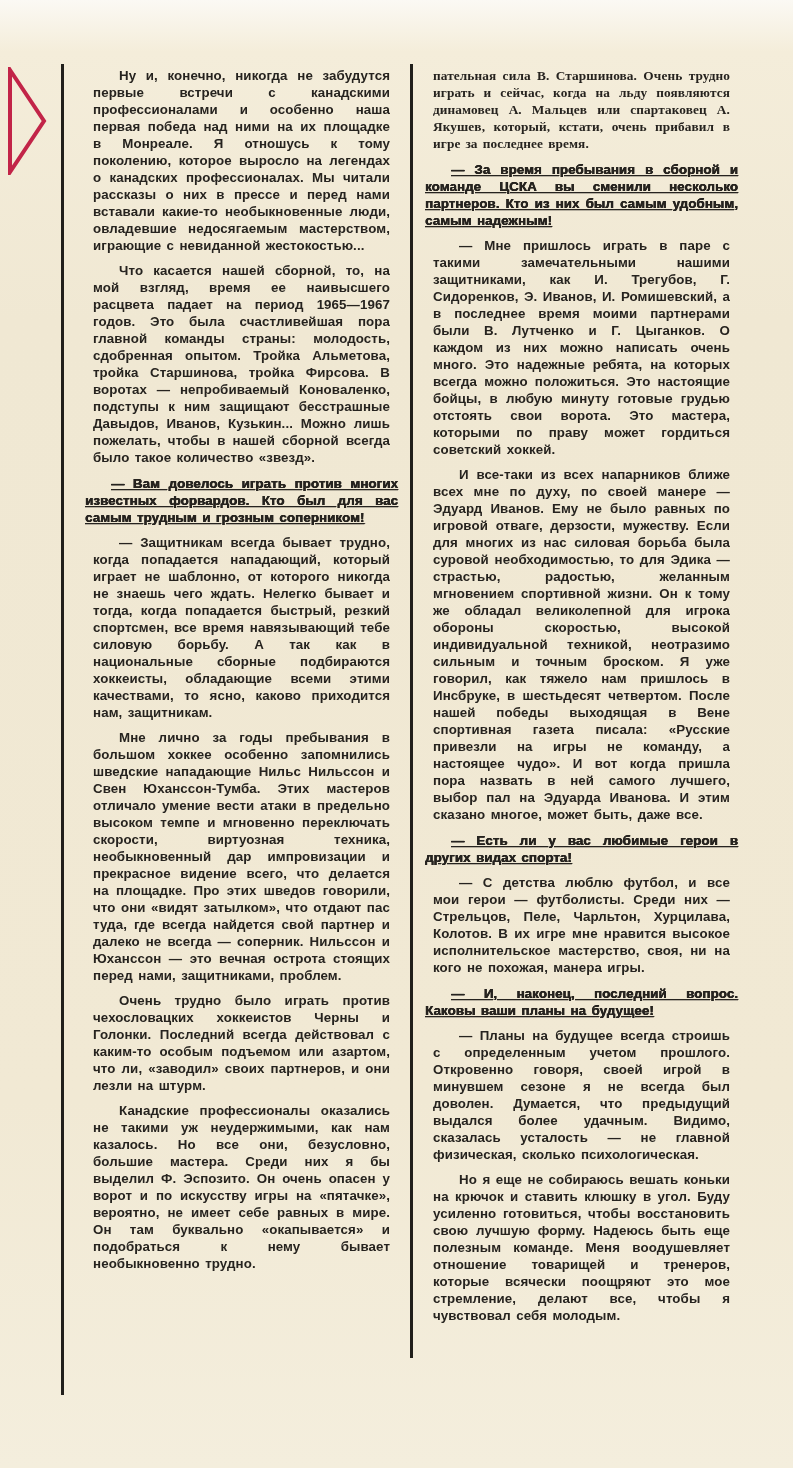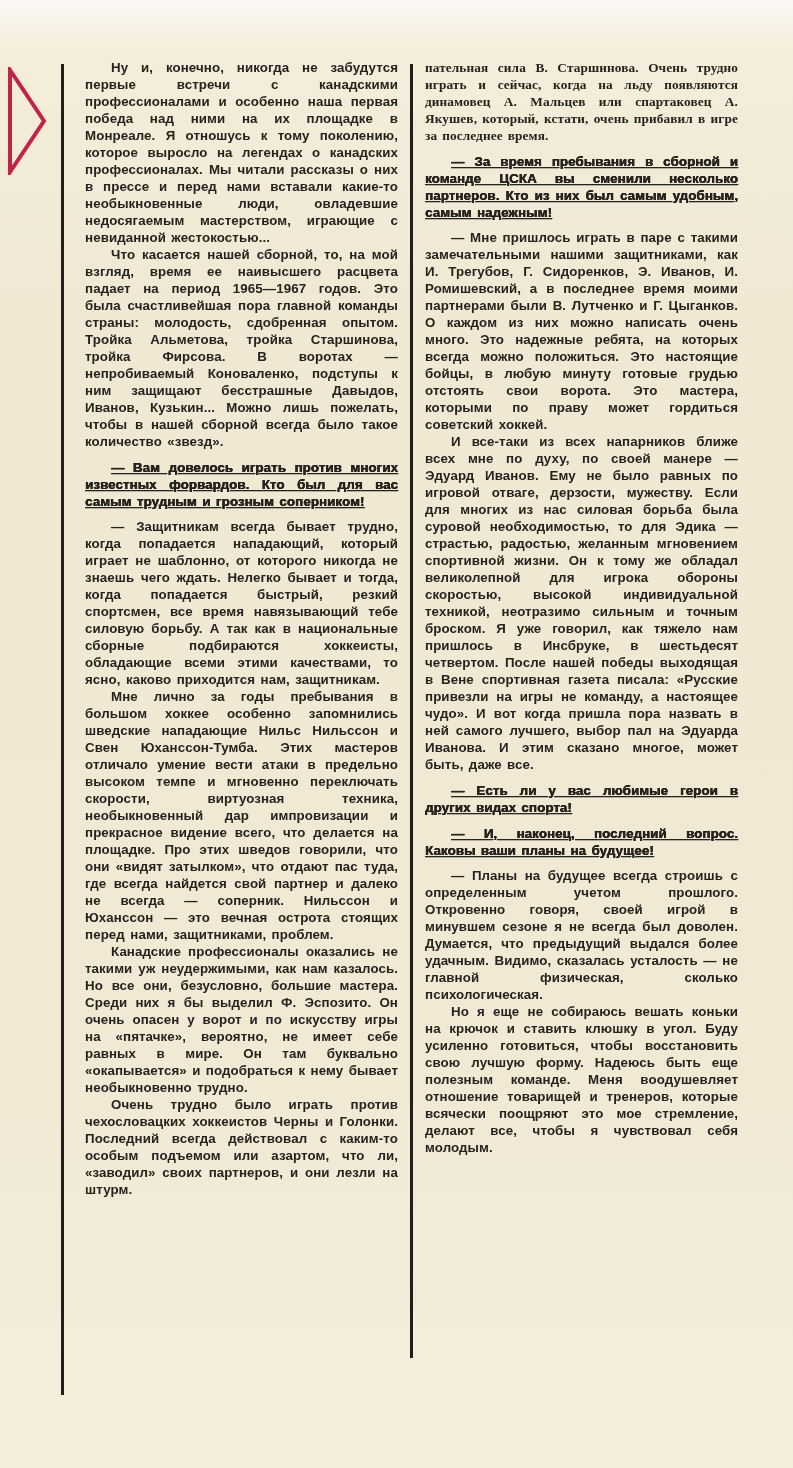--- a/index.html
+++ b/index.html
@@ -38,21 +38,21 @@
     font-size: 13.3px;
     line-height: 17px;
     font-weight: bold;
     text-align: justify;
     letter-spacing: 0.1px;
     word-spacing: 1.6px;
   }
   .col-left  { left: 85px;  }
   .col-right { left: 425px; }
   .col p {
-    margin: 0;
+    margin: 8px;
     text-indent: 26px;
   }
   .col p.cont { text-indent: 0; font-family: Liberation Serif, serif; }
   .col p.q {
     margin: 9px 0 8px 0;
     text-shadow: 0.45px 0 0 currentColor, 0 0.3px 0 currentColor;
     text-decoration: underline;
   }
   .page-number {
     position: absolute;
@@ -75,29 +75,30 @@
 
   <div class="rule rule-left"></div>
   <div class="rule rule-mid"></div>
 
   <div class="col col-left">
       <p class="a">Ну и, конечно, никогда не забудутся первые встречи с канадскими профессионалами и особенно наша первая победа над ними на их площадке в Монреале. Я отношусь к тому поколению, которое выросло на легендах о канадских профессионалах. Мы читали рассказы о них в прессе и перед нами вставали какие-то необыкновенные люди, овладевшие недосягаемым мастерством, играющие с невиданной жестокостью...</p>
       <p class="a">Что касается нашей сборной, то, на мой взгляд, время ее наивысшего расцвета падает на период 1965—1967 годов. Это была счастливейшая пора главной команды страны: молодость, сдобренная опытом. Тройка Альметова, тройка Старшинова, тройка Фирсова. В воротах — непробиваемый Коноваленко, подступы к ним защищают бесстрашные Давыдов, Иванов, Кузькин... Можно лишь пожелать, чтобы в нашей сборной всегда было такое количество «звезд».</p>
       <p class="q">— Вам довелось играть против многих известных форвардов. Кто был для вас самым трудным и грозным соперником!</p>
       <p class="a">— Защитникам всегда бывает трудно, когда попадается нападающий, который играет не шаблонно, от которого никогда не знаешь чего ждать. Нелегко бывает и тогда, когда попадается быстрый, резкий спортсмен, все время навязывающий тебе силовую борьбу. А так как в национальные сборные подбираются хоккеисты, обладающие всеми этими качествами, то ясно, каково приходится нам, защитникам.</p>
       <p class="a">Мне лично за годы пребывания в большом хоккее особенно запомнились шведские нападающие Нильс Нильссон и Свен Юханссон-Тумба. Этих мастеров отличало умение вести атаки в предельно высоком темпе и мгновенно переключать скорости, виртуозная техника, необыкновенный дар импровизации и прекрасное видение всего, что делается на площадке. Про этих шведов говорили, что они «видят затылком», что отдают пас туда, где всегда найдется свой партнер и далеко не всегда — соперник. Нильссон и Юханссон — это вечная острота стоящих перед нами, защитниками, проблем.</p>
+      <p class="a">Очень трудно было играть против чехословацких хоккеистов Черны и Голонки. Последний всегда действовал с каким-то особым подъемом или азартом, что ли, «заводил» своих партнеров, и они лезли на штурм.</p>
       <p class="a">Канадские профессионалы оказались не такими уж неудержимыми, как нам казалось. Но все они, безусловно, большие мастера. Среди них я бы выделил Ф. Эспозито. Он очень опасен у ворот и по искусству игры на «пятачке», вероятно, не имеет себе равных в мире. Он там буквально «окапывается» и подобраться к нему бывает необыкновенно трудно.</p>
-      <p class="a">Очень трудно было играть против чехословацких хоккеистов Черны и Голонки. Последний всегда действовал с каким-то особым подъемом или азартом, что ли, «заводил» своих партнеров, и они лезли на штурм.</p>
     </div>
   <div class="col col-right">
       <p class="cont">пательная сила В. Старшинова. Очень трудно играть и сейчас, когда на льду появляются динамовец А. Мальцев или спартаковец А. Якушев, который, кстати, очень прибавил в игре за последнее время.</p>
       <p class="q">— За время пребывания в сборной и команде ЦСКА вы сменили несколько партнеров. Кто из них был самым удобным, самым надежным!</p>
       <p class="a">— Мне пришлось играть в паре с такими замечательными нашими защитниками, как И. Трегубов, Г. Сидоренков, Э. Иванов, И. Ромишевский, а в последнее время моими партнерами были В. Лутченко и Г. Цыганков. О каждом из них можно написать очень много. Это надежные ребята, на которых всегда можно положиться. Это настоящие бойцы, в любую минуту готовые грудью отстоять свои ворота. Это мастера, которыми по праву может гордиться советский хоккей.</p>
       <p class="a">И все-таки из всех напарников ближе всех мне по духу, по своей манере — Эдуард Иванов. Ему не было равных по игровой отваге, дерзости, мужеству. Если для многих из нас силовая борьба была суровой необходимостью, то для Эдика — страстью, радостью, желанным мгновением спортивной жизни. Он к тому же обладал великолепной для игрока обороны скоростью, высокой индивидуальной техникой, неотразимо сильным и точным броском. Я уже говорил, как тяжело нам пришлось в Инсбруке, в шестьдесят четвертом. После нашей победы выходящая в Вене спортивная газета писала: «Русские привезли на игры не команду, а настоящее чудо». И вот когда пришла пора назвать в ней самого лучшего, выбор пал на Эдуарда Иванова. И этим сказано многое, может быть, даже все.</p>
       <p class="q">— Есть ли у вас любимые герои в других видах спорта!</p>
+      <p class="a">— С детства люблю футбол, и все мои герои — футболисты. Среди них — Стрельцов, Пеле, Чарльтон, Хурцилава, Колотов. В их игре мне нравится высокое исполнительское мастерство, своя, ни на кого не похожая, манера игры.</p>
       <p class="q">— И, наконец, последний вопрос. Каковы ваши планы на будущее!</p>
       <p class="a">— Планы на будущее всегда строишь с определенным учетом прошлого. Откровенно говоря, своей игрой в минувшем сезоне я не всегда был доволен. Думается, что предыдущий выдался более удачным. Видимо, сказалась усталость — не главной физическая, сколько психологическая.</p>
       <p class="a">Но я еще не собираюсь вешать коньки на крючок и ставить клюшку в угол. Буду усиленно готовиться, чтобы восстановить свою лучшую форму. Надеюсь быть еще полезным команде. Меня воодушевляет отношение товарищей и тренеров, которые всячески поощряют это мое стремление, делают все, чтобы я чувствовал себя молодым.</p>
     </div>
 
   <div class="page-number">16</div>
 
 </div>
 
 </body></html>

